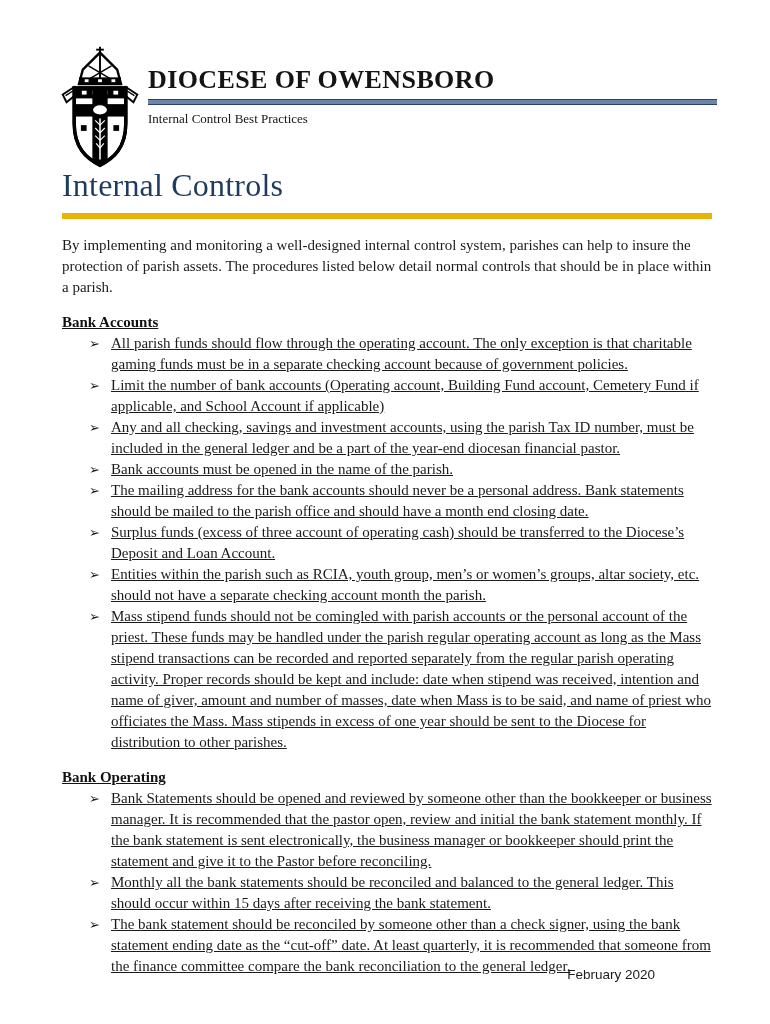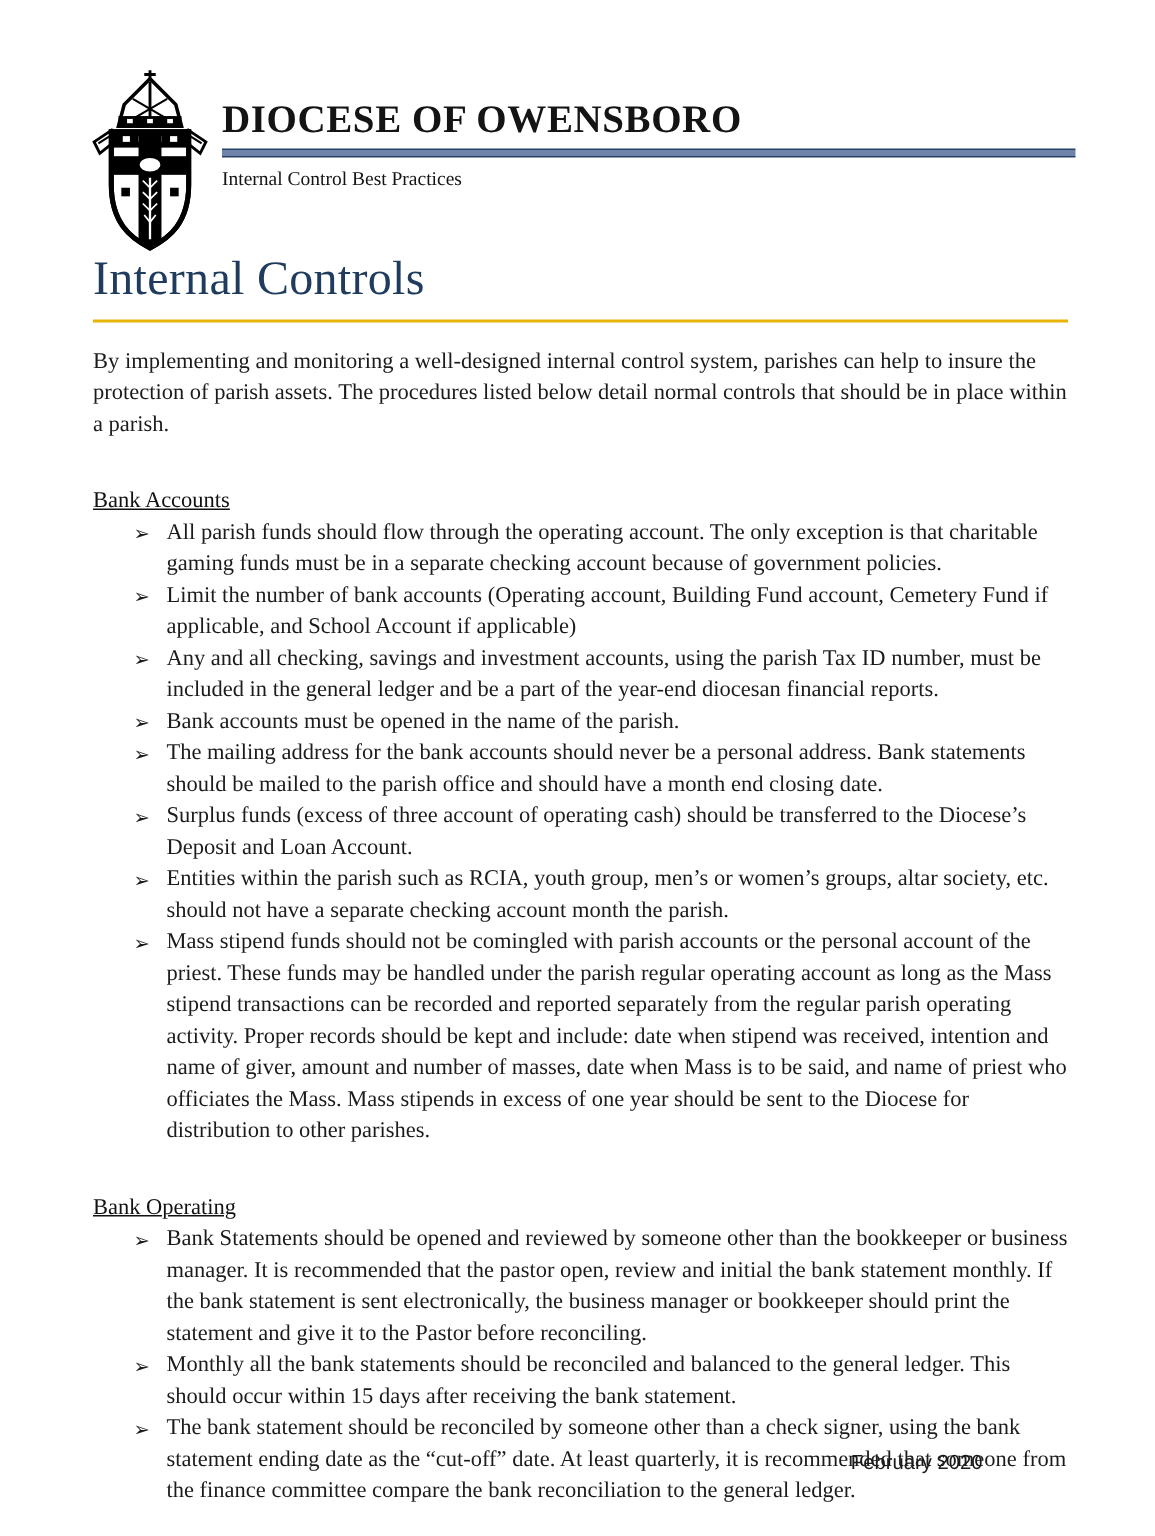--- a/index.html
+++ b/index.html
@@ -21,37 +21,37 @@
   .header-rule{
     height:6px;margin-top:4px;
     background:linear-gradient(#24426b 0 22%, #6e84a8 22% 78%, #24426b 78% 100%);
   }
   .tagline{font-size:13px;color:#141414;margin-top:6px;}
   
   .main{position:absolute;left:62px;top:167px;width:650px;}
   .big-title{
     margin:0;font-size:32px;font-weight:400;color:#1f3b5e;
     line-height:1.15;letter-spacing:.2px;
-    padding-bottom:9px;border-bottom:2px solid #eab308;
+    padding-bottom:9px;border-bottom:6px solid #eab308;
   }
   .intro{margin:16px 0 16px;font-size:15px;line-height:1.4;}
   .section-title{margin-top:32px;}
   .subsection-title{
-    margin:32px 0 2px;font-size:15px;font-weight:normal;
+    margin:16px 0 2px;font-size:15px;font-weight:bold;
     text-decoration:underline;color:#111111;
   }
   ul.bullets{list-style:none;margin:0;padding:0 0 0 27px;}
   ul.bullets li{
     display:flex;align-items:flex-start;
     font-size:15px;line-height:1.4;margin:0;
   }
   .marker{
     flex:0 0 22px;font-size:13px;line-height:21px;color:#1b1b1b;
   }
-  .li-text{flex:1;}
+  .li-text{flex:1;text-decoration:underline;}
   .subsection + .subsection{margin-top:0;}
   
   .footer-date{
     position:absolute;right:115px;top:967px;
     font-family:"Liberation Sans", sans-serif;font-size:13.5px;color:#1b1b1b;
   }
 </style>
 </head>
 <body>
 
@@ -126,21 +126,21 @@
         <li>
           <span class="marker">➢</span>
           <span class="li-text">All parish funds should flow through the operating account. The only exception is that charitable gaming funds must be in a separate checking account because of government policies.</span>
         </li>
         <li>
           <span class="marker">➢</span>
           <span class="li-text">Limit the number of bank accounts (Operating account, Building Fund account, Cemetery Fund if applicable, and School Account if applicable)</span>
         </li>
         <li>
           <span class="marker">➢</span>
-          <span class="li-text">Any and all checking, savings and investment accounts, using the parish Tax ID number, must be included in the general ledger and be a part of the year-end diocesan financial reports.</span>
+          <span class="li-text">Any and all checking, savings and investment accounts, using the parish Tax ID number, must be included in the general ledger and be a part of the year-end diocesan financial pastor.</span>
         </li>
         <li>
           <span class="marker">➢</span>
           <span class="li-text">Bank accounts must be opened in the name of the parish.</span>
         </li>
         <li>
           <span class="marker">➢</span>
           <span class="li-text">The mailing address for the bank accounts should never be a personal address. Bank statements should be mailed to the parish office and should have a month end closing date.</span>
         </li>
         <li>

